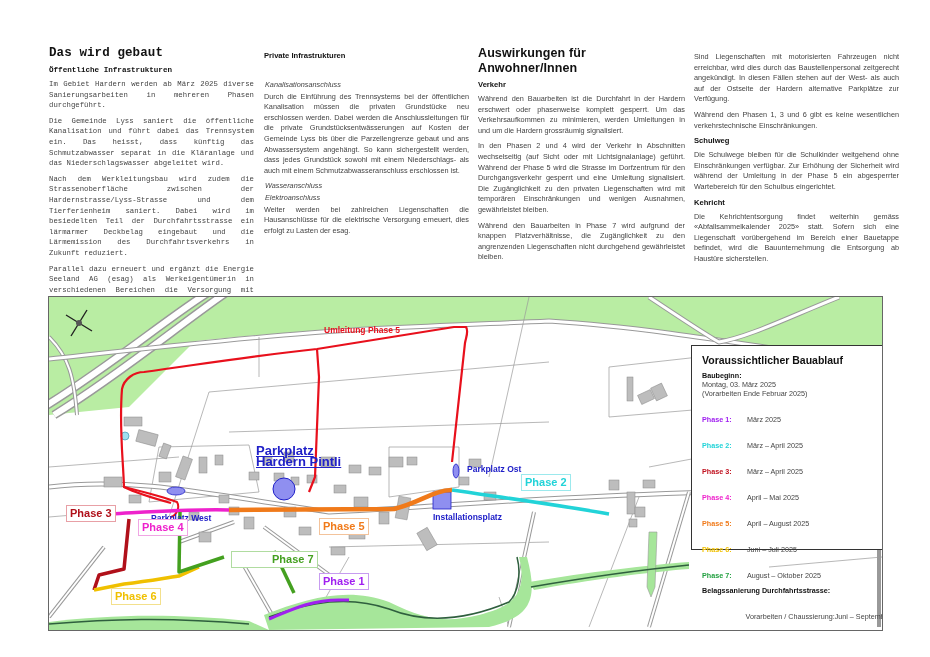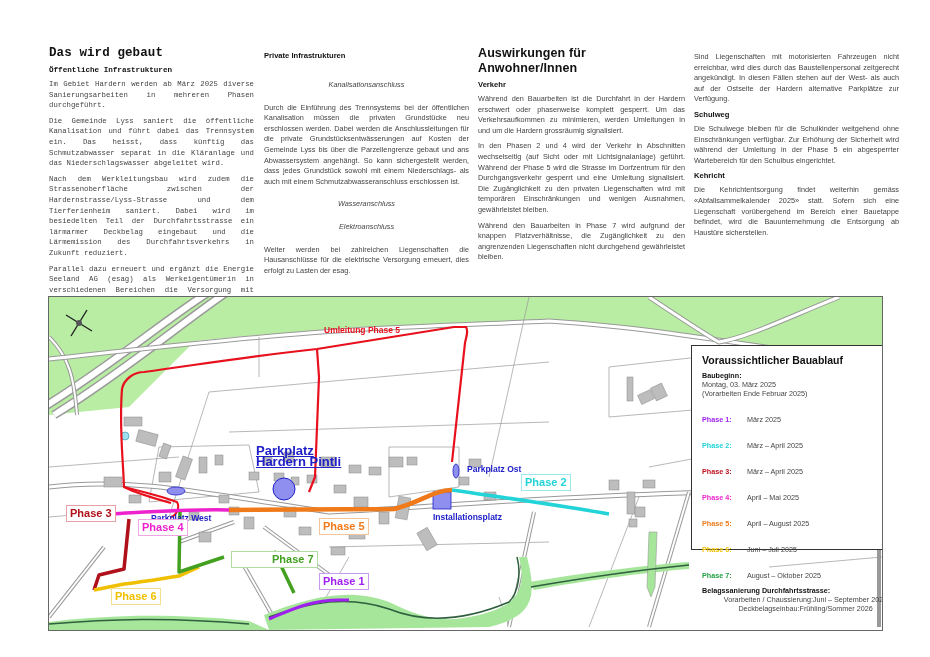--- a/index.html
+++ b/index.html
@@ -2,39 +2,39 @@
 <html><head>
 <meta charset="utf-8">
 <style>
   html, body { margin: 0; padding: 0; background: #ffffff; }
   body { width: 930px; height: 657px; position: relative; overflow: hidden;
          font-family: "Liberation Sans", "DejaVu Sans", sans-serif; color: #333; }
   .col { position: absolute; top: 46px; width: 205px; font-size: 7.3px; line-height: 10.6px; color: #444; }
   .col p { margin: 0 0 5px 0; text-align: justify; }
   .h1 { font-size: 12.5px; font-weight: bold; color: #111; margin: 0 0 4px 0; line-height: 15px; letter-spacing: 0.1px; }
   .h2 { font-size: 7.6px; font-weight: bold; color: #111; margin: 0 0 4px 0; line-height: 10px; }
-  .sub { font-style: italic; margin: 12px; text-align: center; }
+  .sub { font-style: italic; margin: 1px; }
   #c1 { left: 49px; font-family: Liberation Mono, monospace; }
   #c2 { left: 264px; }
   #c3 { left: 478px; width: 207px; }
   #c4 { left: 694px; top: 52px; }
   #map { position: absolute; left: 48px; top: 296px; width: 833px; height: 333px;
          border: 1px solid #666; overflow: hidden; background: #fff; }
   #map svg { position: absolute; left: 0; top: 0; }
   .maplabel { position: absolute; font-weight: bold; font-size: 9.5px; white-space: nowrap; }
   .phase-tag { position: absolute; font-size: 11px; font-weight: bold; background: #fff;
                padding: 1px 3px; border: 1px solid; white-space: nowrap; line-height: 13px; }
   #legend { position: absolute; left: 226px; top: 48px; width: 229px; height: 205px;
             background: #fff; border: 1px solid #333; font-size: 7.2px; color: #444;
             padding: 8px 10px; box-sizing: border-box; }
   #legend .lt { font-size: 10.5px; font-weight: bold; color: #111; margin-bottom: 5px; }
   #legend .bb { font-weight: bold; color: #111; }
   #legend .row { display: flex; margin-top: 16px; height: 10px; align-items: center; }
   #legend .row .ph { width: 45px; font-weight: bold; }
-  #legend .bel { display: flex; justify-content: center; margin-top: 0; }
+  #legend .bel { display: flex; justify-content: flex-end; margin-top: 17px; }
 </style>
 </head>
 <body>
 
 <div class="col" id="c1">
   <div class="h1">Das wird gebaut</div>
   <div class="h2">Öffentliche Infrastrukturen</div>
   <p>Im Gebiet Hardern werden ab März 2025 diverse Sanierungsarbeiten in mehreren Phasen durchgeführt.</p>
   <p>Die Gemeinde Lyss saniert die öffentliche Kanalisation und führt dabei das Trennsystem ein. Das heisst, dass künftig das Schmutzabwasser separat in die Kläranlage und das Niederschlagswasser abgeleitet wird.</p>
   <p>Nach dem Werkleitungsbau wird zudem die Strassenoberfläche zwischen der Hardernstrasse/Lyss-Strasse und dem Tierferienheim saniert. Dabei wird im besiedelten Teil der Durchfahrtsstrasse ein lärmarmer Deckbelag eingebaut und die Lärmemission des Durchfahrtsverkehrs in Zukunft reduziert.</p>
@@ -53,20 +53,21 @@
 <div class="col" id="c3">
   <div class="h1">Auswirkungen für Anwohner/Innen</div>
   <div class="h2">Verkehr</div>
   <p>Während den Bauarbeiten ist die Durchfahrt in der Hardern erschwert oder phasenweise komplett gesperrt. Um das Verkehrsaufkommen zu minimieren, werden Umleitungen in und um die Hardern grossräumig signalisiert.</p>
   <p>In den Phasen 2 und 4 wird der Verkehr in Abschnitten wechselseitig (auf Sicht oder mit Lichtsignalanlage) geführt. Während der Phase 5 wird die Strasse im Dorfzentrum für den Durchgangsverkehr gesperrt und eine Umleitung signalisiert. Die Zugänglichkeit zu den privaten Liegenschaften wird mit temporären Einschränkungen und wenigen Ausnahmen, gewährleistet bleiben.</p>
   <p>Während den Bauarbeiten in Phase 7 wird aufgrund der knappen Platzverhältnisse, die Zugänglichkeit zu den angrenzenden Liegenschaften nicht durchgehend gewährleistet bleiben.</p>
 </div>
 
 <div class="col" id="c4">
   <p>Sind Liegenschaften mit motorisierten Fahrzeugen nicht erreichbar, wird dies durch das Baustellenpersonal zeitgerecht angekündigt. In diesen Fällen stehen auf der West- als auch auf der Ostseite der Hardern alternative Parkplätze zur Verfügung.</p>
+  <p>Während den Phasen 1, 3 und 6 gibt es keine wesentlichen verkehrstechnische Einschränkungen.</p>
   <div class="h2">Schulweg</div>
   <p>Die Schulwege bleiben für die Schulkinder weitgehend ohne Einschränkungen verfügbar. Zur Erhöhung der Sicherheit wird während der Umleitung in der Phase 5 ein abgesperrter Wartebereich für den Schulbus eingerichtet.</p>
   <div class="h2">Kehricht</div>
   <p>Die Kehrichtentsorgung findet weiterhin gemäss «Abfallsammelkalender 2025» statt. Sofern sich eine Liegenschaft vorübergehend im Bereich einer Bauetappe befindet, wird die Bauunternehmung die Entsorgung ab Haustüre sicherstellen.</p>
 </div>
 
 <div id="map">
   <svg width="833" height="333" viewBox="0 0 833 333">
 
     <path d="M0,0 L833,0 L833,66 C700,50 560,28 500,24 C420,28 320,28 260,34 C180,40 110,48 0,60 Z" fill="#b9eda3" stroke="none"></path>

